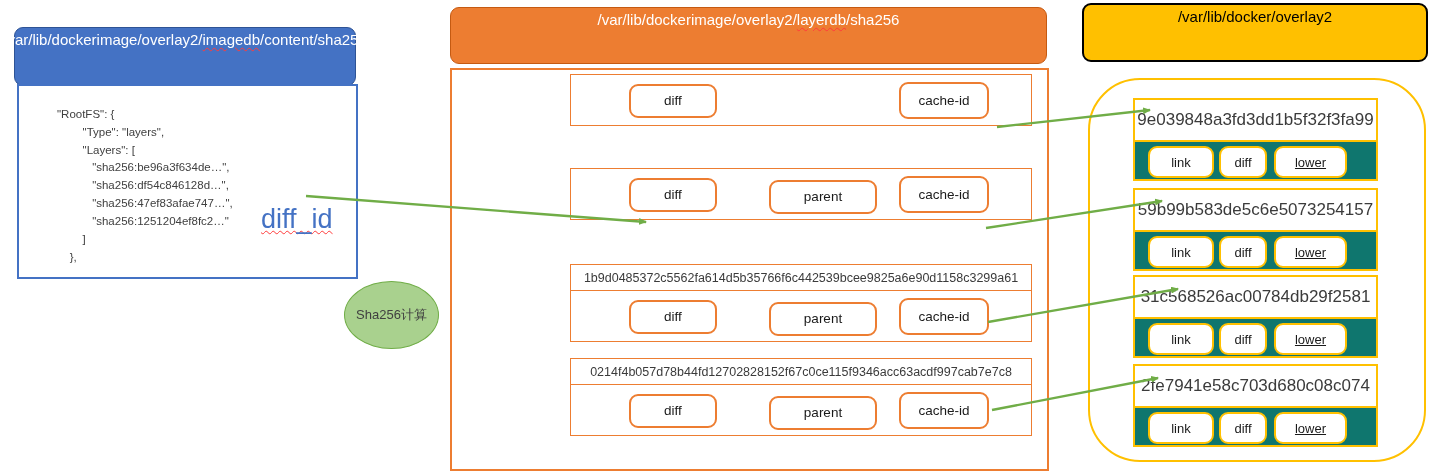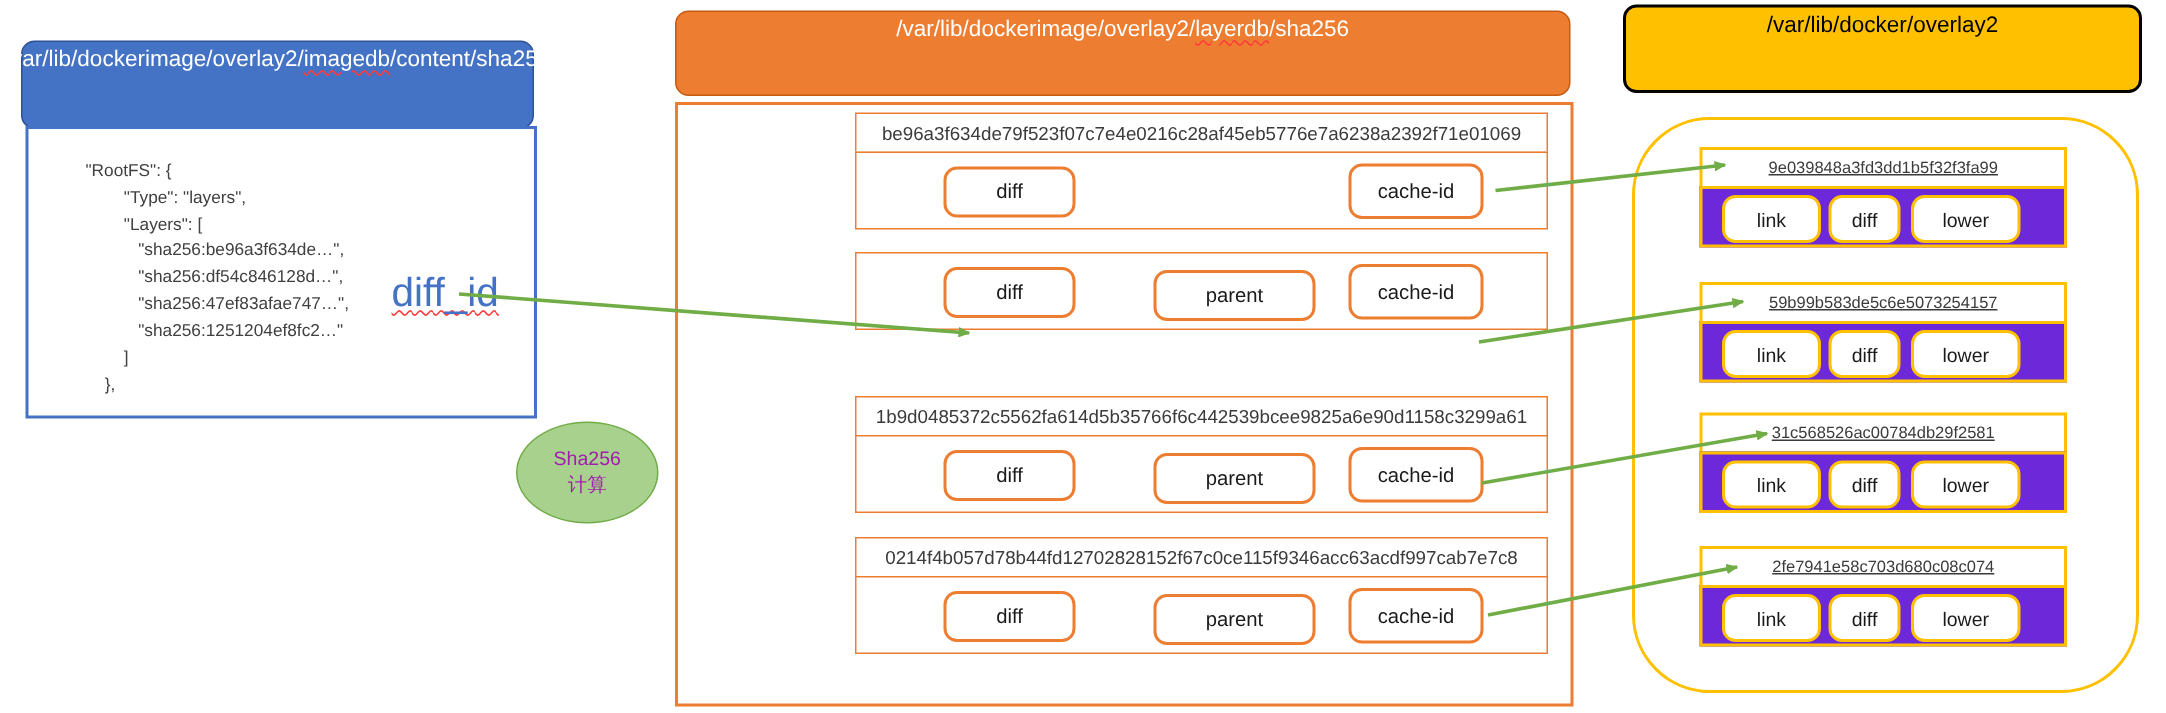--- a/index.html
+++ b/index.html
@@ -17,55 +17,55 @@
   .hdr-gold{left:1082px;top:3px;width:342px;height:55px;background:#FFC000;border:2px solid #000000;color:#000000;}
 
   .squiggle{text-decoration:underline;text-decoration-style:wavy;text-decoration-color:#ff3b3b;
             text-decoration-thickness:1px;text-underline-offset:2px;text-align:center;}
 
   
   .blue-body{left:17px;top:84px;width:337px;height:191px;background:#ffffff;border:2px solid #4472C4;}
   .blue-body pre{margin:0;position:absolute;left:38px;top:20px;font-family:"Liberation Sans",sans-serif;
                  font-size:11.5px;line-height:1.55;color:#404040;white-space:pre;}
 
-  .big-label{font-size:27px;font-weight:400;}
+  .big-label{font-size:27px;font-weight:400;margin-top:24px;}
   .lbl-diffid{left:261px;top:180px;color:#4472C4;}
   .lbl-chainid{left:459px;top:150px;color:#ED7D31;}
 
   .ellipse{left:344px;top:281px;width:93px;height:66px;border-radius:50%;
            background:#A9D18E;border:1.5px solid #70AD47;
-           display:flex;flex-direction:column;justify-content:center;align-items:center;
-           font-size:13px;color:#a21caf;line-height:1.3;}
+           display:flex;flex-direction:row;justify-content:center;align-items:center;
+           font-size:13px;color:#404040;line-height:1.3;}
 
   
   .mid-outer{left:450px;top:68px;width:595px;height:399px;background:#ffffff;border:2px solid #ED7D31;}
   .mrow{left:570px;width:462px;}
   .mhash{box-sizing:border-box;width:462px;height:27px;border:1.5px solid #ED7D31;background:#fff;
          display:flex;align-items:center;justify-content:center;font-size:12.5px;color:#3b3b3b;}
   .mbody{box-sizing:border-box;position:relative;width:462px;height:52px;margin-top:-1.5px;
          border:1.5px solid #ED7D31;background:#fff;}
   .obtn{position:absolute;box-sizing:border-box;border:2px solid #ED7D31;border-radius:9px;background:#fff;
         display:flex;align-items:center;justify-content:center;font-size:13.5px;color:#1a1a1a;}
   .obtn.b-diff{left:58px;top:9px;width:88px;height:34px;}
   .obtn.b-parent{left:198px;top:11px;width:108px;height:34px;}
   .obtn.b-cache{left:328px;top:7px;width:90px;height:37px;}
 
   
   .right-outer{left:1088px;top:78px;width:334px;height:380px;background:#ffffff;
                border:2.5px solid #FFC000;border-radius:52px;}
   .rgroup{left:1133px;width:245px;}
-  .rhash{box-sizing:border-box;width:245px;height:28px;border:2px solid #FFC000;background:#fff;
-         display:flex;align-items:center;justify-content:center;font-size:11px;color:#3b3b3b;text-decoration:underline;}
+  .rhash{box-sizing:border-box;width:245px;height:44px;border:2px solid #FFC000;background:#fff;
+         display:flex;align-items:center;justify-content:center;font-size:17px;color:#3b3b3b;}
   .rbody{box-sizing:border-box;position:relative;width:245px;height:41px;margin-top:-2px;
-         border:2px solid #FFC000;background:#6d28d9;}
+         border:2px solid #FFC000;background:#0f766e;}
   .ybtn{position:absolute;box-sizing:border-box;border:2px solid #FFC000;border-radius:9px;background:#fff;
         display:flex;align-items:center;justify-content:center;font-size:13px;color:#1a1a1a;top:4px;height:32px;}
   .ybtn.b-link{left:13px;width:66px;}
   .ybtn.b-rdiff{left:84px;width:48px;}
-  .ybtn.b-lower{left:139px;width:73px;}
+  .ybtn.b-lower{left:139px;width:73px;text-decoration:underline;}
 
   
   svg.arrows{position:absolute;left:0;top:0;width:1444px;height:475px;pointer-events:none;}
 </style>
 </head>
 <body>
 
 <div class="canvas">
 
   <div class="abs hdr hdr-blue">
@@ -94,21 +94,20 @@
   </div>
 
   <div class="abs hdr hdr-orange">
     <div>/var/lib/docker</div>
     <div><span>image/overlay2/</span><span class="squiggle">layerdb</span><span>/sha256</span></div>
   </div>
 
   <div class="abs mid-outer"></div>
 
   <div class="abs mrow" style="top:75px">
-    <div class="mhash">be96a3f634de79f523f07c7e4e0216c28af45eb5776e7a6238a2392f71e01069</div>
     <div class="mbody">
       <div class="obtn b-diff">diff</div>
       <div class="obtn b-cache">cache-id</div>
     </div>
   </div>
 
   <div class="abs mrow" style="top:169px">
     <div class="mbody">
       <div class="obtn b-diff">diff</div>
       <div class="obtn b-parent">parent</div>

